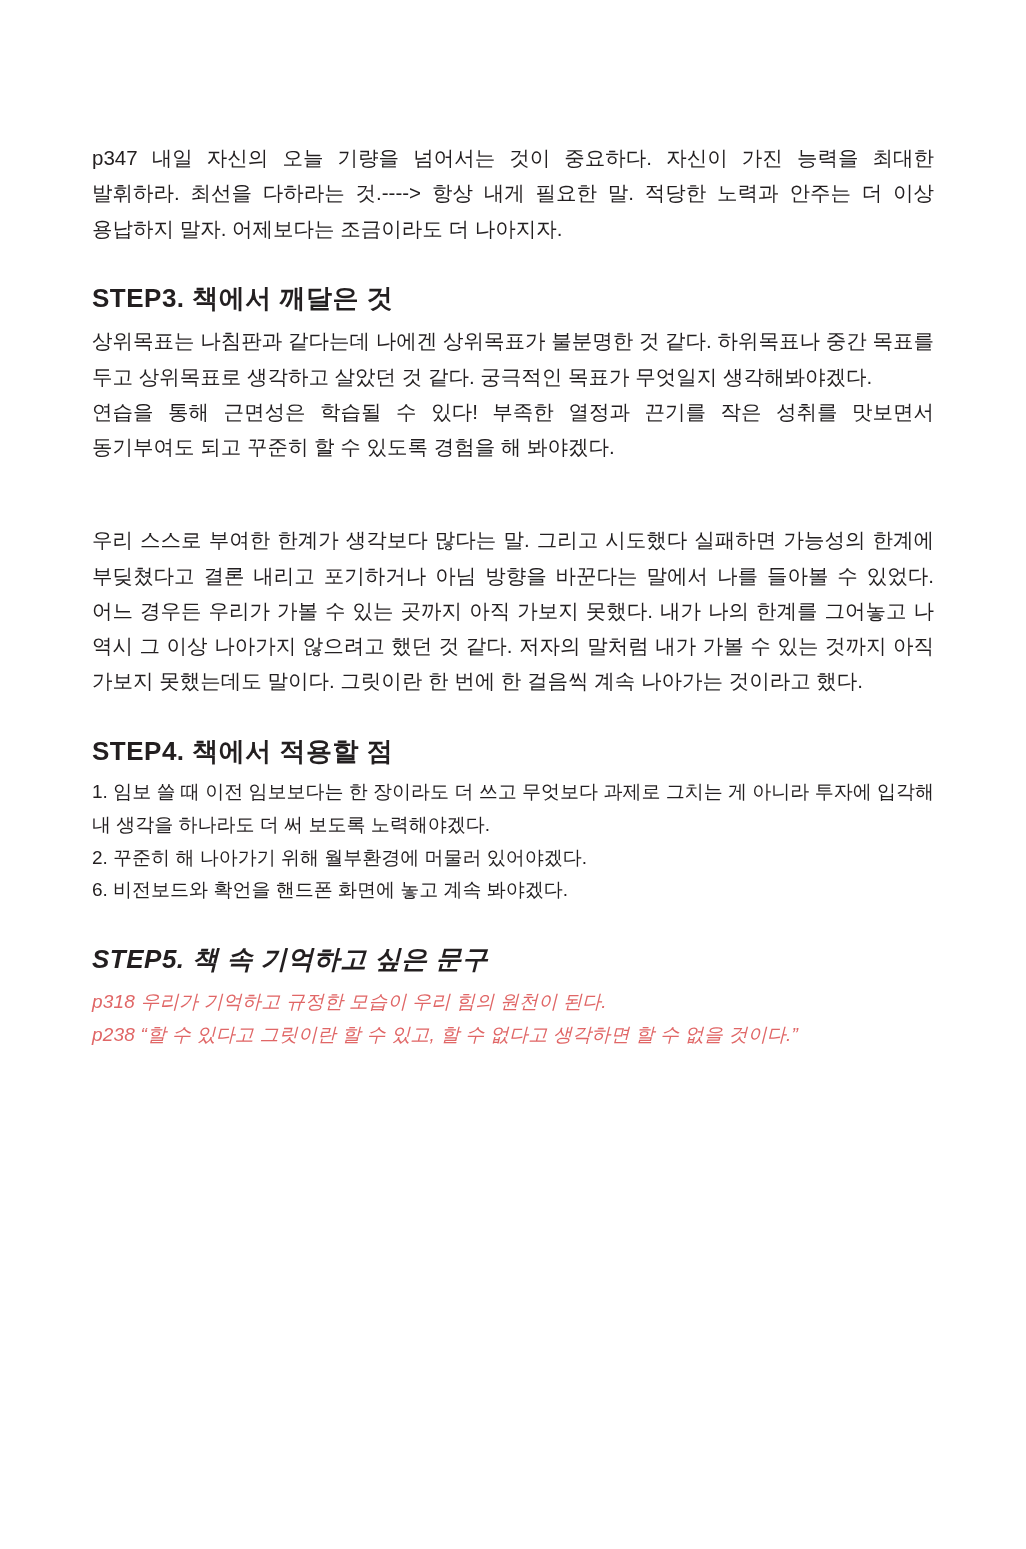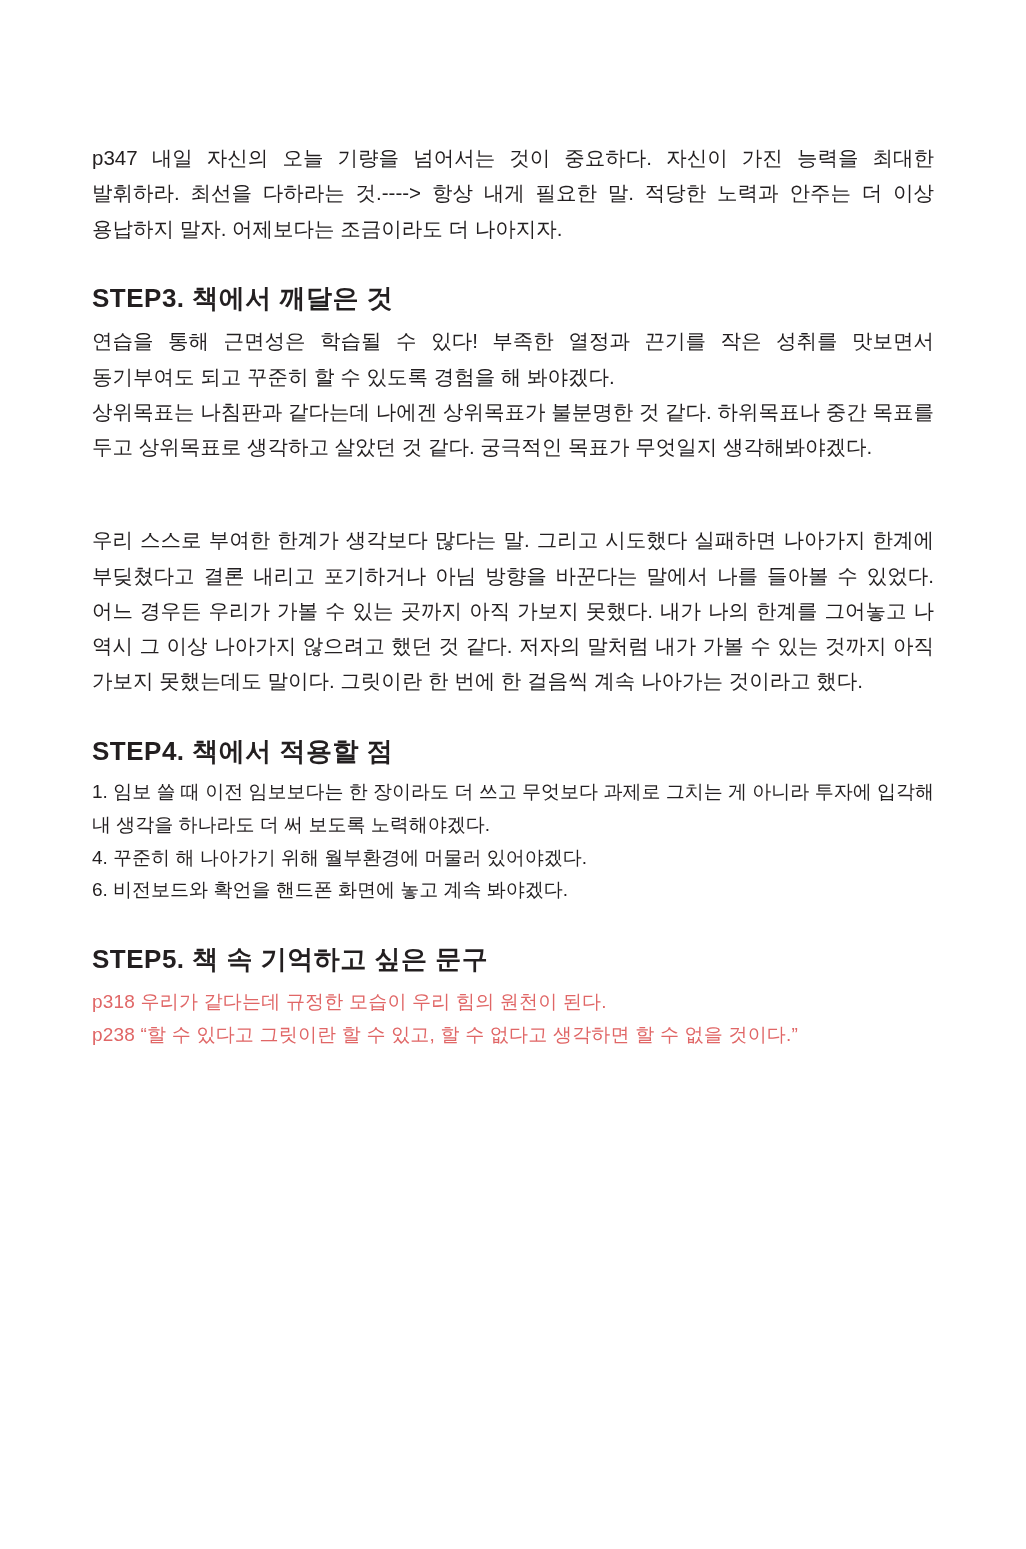--- a/index.html
+++ b/index.html
@@ -62,53 +62,53 @@
     word-break: keep-all;
   }
   .quote-line {
     font-size: 19px;
     line-height: 1.75;
     margin: 0;
     color: #e06666;
     letter-spacing: 0.2px;
   }
   .block-step4 { margin-bottom: 0; }
-  .block-step5 { margin-top: 0; }
+  .block-step5 { margin-top: 0; font-style: italic; }
 </style>
 </head>
 <body>
 
 <div class="page">
   <div class="doc-body">
 
     <div class="block-intro">
       <p class="para">p347 내일 자신의 오늘 기량을 넘어서는 것이 중요하다. 자신이 가진 능력을 최대한 발휘하라. 최선을 다하라는 것.----&gt; 항상 내게 필요한 말. 적당한 노력과 안주는 더 이상 용납하지 말자. 어제보다는 조금이라도 더 나아지자.</p>
     </div>
 
     <div class="block-step3">
       <h2 class="step-heading">STEP3. 책에서 깨달은 것</h2>
+      <p class="para para-tight">상위목표는 나침판과 같다는데 나에겐 상위목표가 불분명한 것 같다. 하위목표나 중간 목표를 두고 상위목표로 생각하고 살았던 것 같다. 궁극적인 목표가 무엇일지 생각해봐야겠다.</p>
       <p class="para para-tight">연습을 통해 근면성은 학습될 수 있다! 부족한 열정과 끈기를 작은 성취를 맛보면서 동기부여도 되고 꾸준히 할 수 있도록 경험을 해 봐야겠다.</p>
-      <p class="para para-tight">상위목표는 나침판과 같다는데 나에겐 상위목표가 불분명한 것 같다. 하위목표나 중간 목표를 두고 상위목표로 생각하고 살았던 것 같다. 궁극적인 목표가 무엇일지 생각해봐야겠다.</p>
     </div>
 
     <div class="gap-large"></div>
 
-    <p class="para"><span>우리 스스로 부여한 한계가 생각보다 많다는 말. 그리고 시도했다 실패하면 나아가지 한계에 부딪쳤다고 결론 내리고 포기하거나 아님 방향을 바꾼다는 말에서 나를 들아볼 수 있었다. </span><span class="u-line">어느 경우든 우리가 가볼 수 있는 곳까지 아직 가보지 못했다.</span><span> 내가 나의 한계를 그어놓고 나 역시 그 이상 나아가지 않으려고 했던 것 같다. 저자의 말처럼 내가 가볼 수 있는 것까지 아직 가보지 못했는데도 말이다. 그릿이란 한 번에 한 걸음씩 계속 나아가는 것이라고 했다.</span></p>
+    <p class="para"><span>우리 스스로 부여한 한계가 생각보다 많다는 말. 그리고 시도했다 실패하면 가능성의 한계에 부딪쳤다고 결론 내리고 포기하거나 아님 방향을 바꾼다는 말에서 나를 들아볼 수 있었다. </span><span class="u-line">어느 경우든 우리가 가볼 수 있는 곳까지 아직 가보지 못했다.</span><span> 내가 나의 한계를 그어놓고 나 역시 그 이상 나아가지 않으려고 했던 것 같다. 저자의 말처럼 내가 가볼 수 있는 것까지 아직 가보지 못했는데도 말이다. 그릿이란 한 번에 한 걸음씩 계속 나아가는 것이라고 했다.</span></p>
 
     <div class="gap-mid"></div>
 
     <div class="block-step4">
       <h2 class="step-heading">STEP4. 책에서 적용할 점</h2>
       <p class="list-line">1. 임보 쓸 때 이전 임보보다는 한 장이라도 더 쓰고 무엇보다 과제로 그치는 게 아니라 투자에 입각해 내 생각을 하나라도 더 써 보도록 노력해야겠다.</p>
-      <p class="list-line">4. 꾸준히 해 나아가기 위해 월부환경에 머물러 있어야겠다.</p>
+      <p class="list-line">2. 꾸준히 해 나아가기 위해 월부환경에 머물러 있어야겠다.</p>
       <p class="list-line">6. 비전보드와 확언을 핸드폰 화면에 놓고 계속 봐야겠다.</p>
     </div>
 
     <div class="gap-mid"></div>
 
     <div class="block-step5">
       <h2 class="step-heading">STEP5. 책 속 기억하고 싶은 문구</h2>
-      <p class="quote-line">p318 우리가 같다는데 규정한 모습이 우리 힘의 원천이 된다.</p>
+      <p class="quote-line">p318 우리가 기억하고 규정한 모습이 우리 힘의 원천이 된다.</p>
       <p class="quote-line">p238 “할 수 있다고 그릿이란 할 수 있고, 할 수 없다고 생각하면 할 수 없을 것이다.”</p>
     </div>
 
   </div>
 </div>
 
 </body></html>

